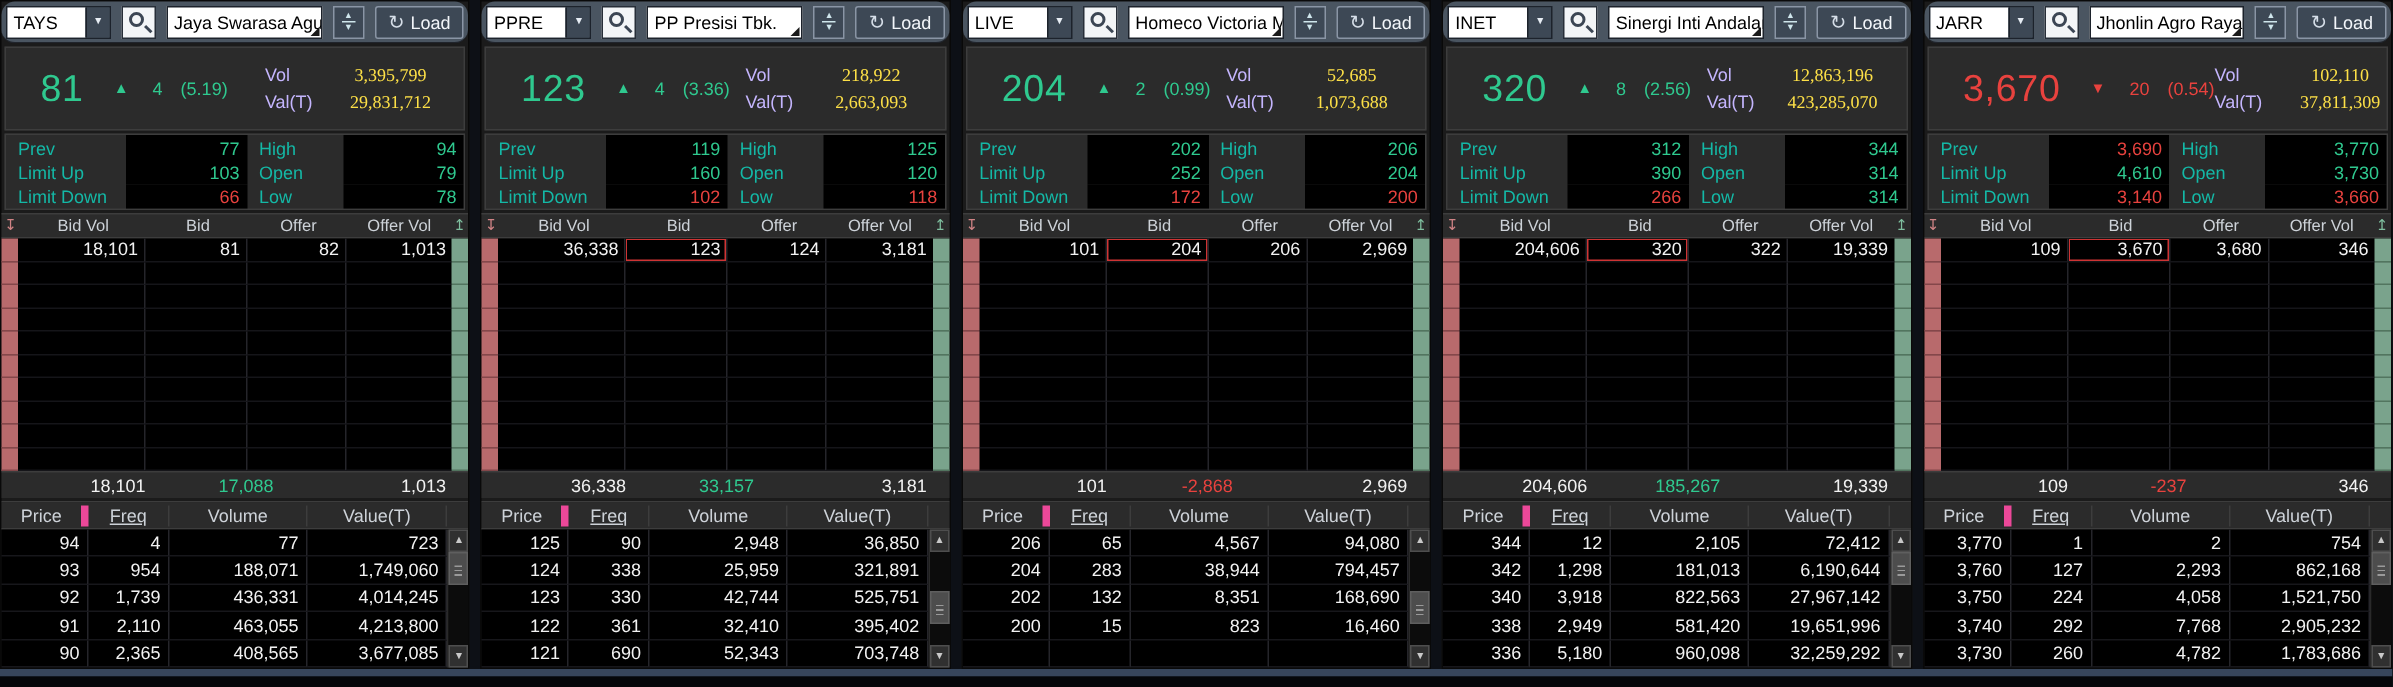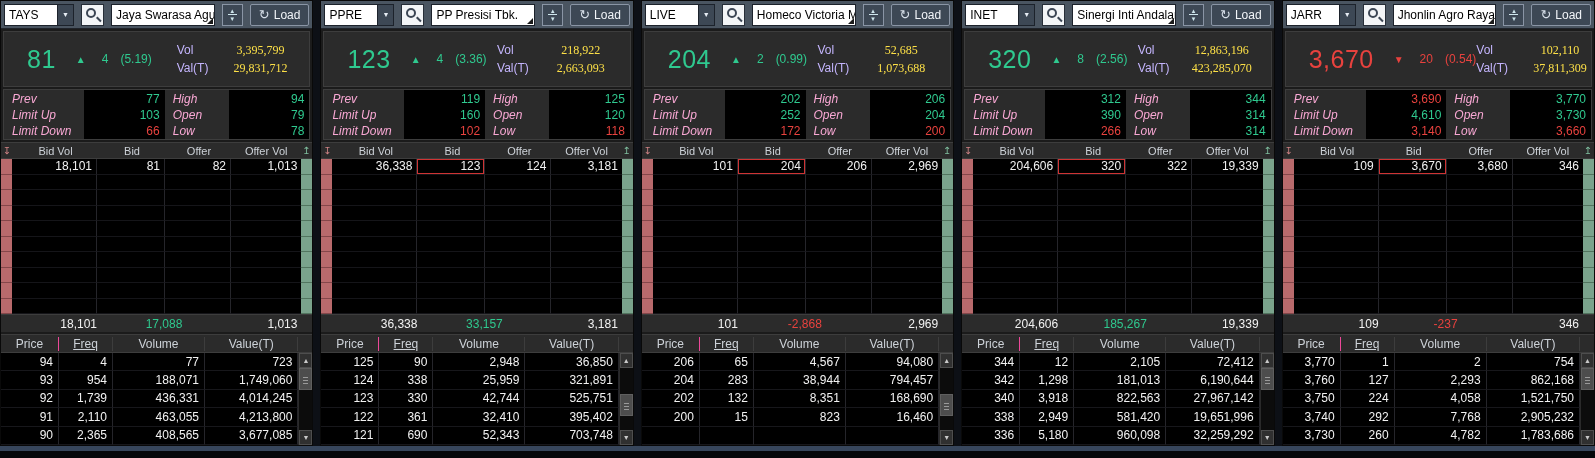--- a/index.html
+++ b/index.html
@@ -7,21 +7,21 @@
   *{box-sizing:border-box;}
   .num{font-variant-numeric:tabular-nums;}
   .c-up{color:#2fc98f;}
   .c-down{color:#e8423e;}
   .c-flat{color:#ddc23f;}
 
   #panels{display:flex;gap:7px;height:446px;background:#0d1016;}
   .panel{flex:1 1 0;background:#1b1b1b;border:1px solid #090909;display:flex;flex-direction:column;min-width:0;}
 
   
-  .hdr{height:28px;flex:0 0 28px;background:#4a5561;display:flex;align-items:center;gap:7px;padding:0 3px;border-bottom:1px solid #20242b;}
+  .hdr{height:28px;flex:0 0 28px;background:#4a5561;display:flex;align-items:center;gap:7px;padding:0 3px;border-bottom:1px solid #20242b;border-radius:9px;}
   .ticker-combo{display:flex;height:22px;border:1px solid #1c222b;flex:0 0 70px;}
   .tk{flex:1;background:#ffffff;color:#000;font-size:12px;padding:3px 3px 0 4px;overflow:hidden;}
   .tk-btn{flex:0 0 16px;background:#3d4855;color:#e8eef5;font-size:7px;display:flex;align-items:center;justify-content:center;border-left:1px solid #1c222b;cursor:default;}
   .search-btn{flex:0 0 23px;height:22px;background:#f3f5f7;border:1px solid #272e38;position:relative;padding:0;}
   .mag{position:absolute;left:4px;top:3px;width:10px;height:10px;border:2px solid #3c4654;border-radius:50%;}
   .mag::after{content:"";position:absolute;left:8px;top:8px;width:2px;height:6px;background:#3c4654;transform:rotate(-45deg);transform-origin:top left;}
   .name-field{flex:1 1 auto;height:22px;background:#ffffff;border:1px solid #1c222b;color:#000;font-size:12px;padding:3px 4px 0 4px;position:relative;white-space:nowrap;overflow:hidden;}
   .corner{position:absolute;right:1px;bottom:1px;width:0;height:0;border-left:6px solid transparent;border-bottom:6px solid #1a1a1a;}
   .fit-btn{flex:0 0 21px;height:22px;background:#3d4855;border:1px solid #8a95a5;display:flex;flex-direction:column;align-items:center;justify-content:center;color:#cfe6ec;font-size:7px;line-height:5px;padding:0;}
   .fit-line{width:9px;border-top:1px solid #cfe6ec;margin:1px 0;}
@@ -34,21 +34,21 @@
   .q-arrow{font-size:10px;margin-left:20px;}
   .q-chg{font-size:12px;margin-left:16px;}
   .q-pct{font-size:12px;margin-left:12px;}
   .volblock{margin-left:auto;display:grid;grid-template-columns:auto auto;gap:3px 10px;font-size:12px;align-items:center;}
   .vlabel{color:#c4b5fd;text-align:left;}
   .vval{color:#fde047;text-align:center;min-width:84px;font-family:Liberation Serif, serif;}
 
   
   .stats{flex:0 0 51px;margin:0 2px 2px 2px;border:1px solid #3d3d3d;background:#2b2b2b;display:grid;
     grid-template-columns:80px 1fr 64px 1fr;grid-template-rows:repeat(3,1fr);font-size:12px;align-items:stretch;}
-  .stat-label{color:#f9a8d4;padding:1px 2px 0 8px;display:flex;align-items:center;font-style:italic;}
+  .stat-label{color:#14b8a6;padding:1px 2px 0 8px;display:flex;align-items:center;}
   .stat-value{background:#000;text-align:right;padding:1px 5px 0 2px;display:flex;align-items:center;justify-content:flex-end;}
 
   
   .book-head{flex:0 0 17px;background:#2b2b2b;border-top:1px solid #3d3d3d;border-bottom:1px solid #3d3d3d;display:flex;align-items:center;font-size:11px;color:#cdd2d8;}
   .bh-ic{width:12px;text-align:center;font-size:10px;line-height:1;}
   .bh-ic.in{color:#cf8385;}
   .bh-ic.out{color:#7fbf9f;}
   .bh-bv{width:85px;text-align:center;}
   .bh-bid{width:68px;text-align:center;}
   .bh-of{width:66px;text-align:center;}
@@ -66,21 +66,21 @@
 
   
   .totals{flex:0 0 18px;background:#2b2b2b;border-top:1px solid #3d3d3d;display:flex;align-items:center;font-size:12px;color:#f2f2f2;}
   .t-bid{width:96px;text-align:right;}
   .t-net{width:134px;text-align:center;}
   .t-off{flex:1;text-align:right;padding-right:15px;}
 
   
   .trades{flex:0 0 111px;margin-top:2px;display:flex;flex-direction:column;border-top:1px solid #3d3d3d;}
   .tr-head{flex:0 0 18px;background:#2b2b2b;border-bottom:1px solid #3d3d3d;display:flex;align-items:center;font-size:12px;color:#cdd2d8;}
-  .th-price{width:58px;text-align:center;border-right:1px solid #ec4899;}
+  .th-price{width:58px;text-align:center;border-right:5px solid #ec4899;}
   .th-freq{width:54px;text-align:center;border-right:1px solid #3d3d3d;text-decoration:underline;}
   .th-vol{width:92px;text-align:center;border-right:1px solid #3d3d3d;}
   .th-val{flex:1;text-align:center;border-right:1px solid #3d3d3d;}
   .th-sp{width:14px;}
   .tr-body{flex:1 1 auto;display:flex;background:#000;min-height:0;}
   .trades-grid{flex:1 1 auto;display:grid;grid-template-columns:58px 54px 92px 1fr;grid-template-rows:repeat(5,1fr);}
   .tcell{border-right:1px solid #25252a;border-bottom:1px solid #17171b;font-size:12px;color:#f2f2f2;
     display:flex;align-items:center;justify-content:flex-end;padding-right:5px;}
   .vscroll{flex:0 0 14px;display:flex;flex-direction:column;background:#111;border-left:1px solid #2a2a2a;}
   .sbtn{flex:0 0 15px;background:#303030;border:1px solid #4e4e4e;color:#c9c9c9;font-size:7px;display:flex;align-items:center;justify-content:center;}

